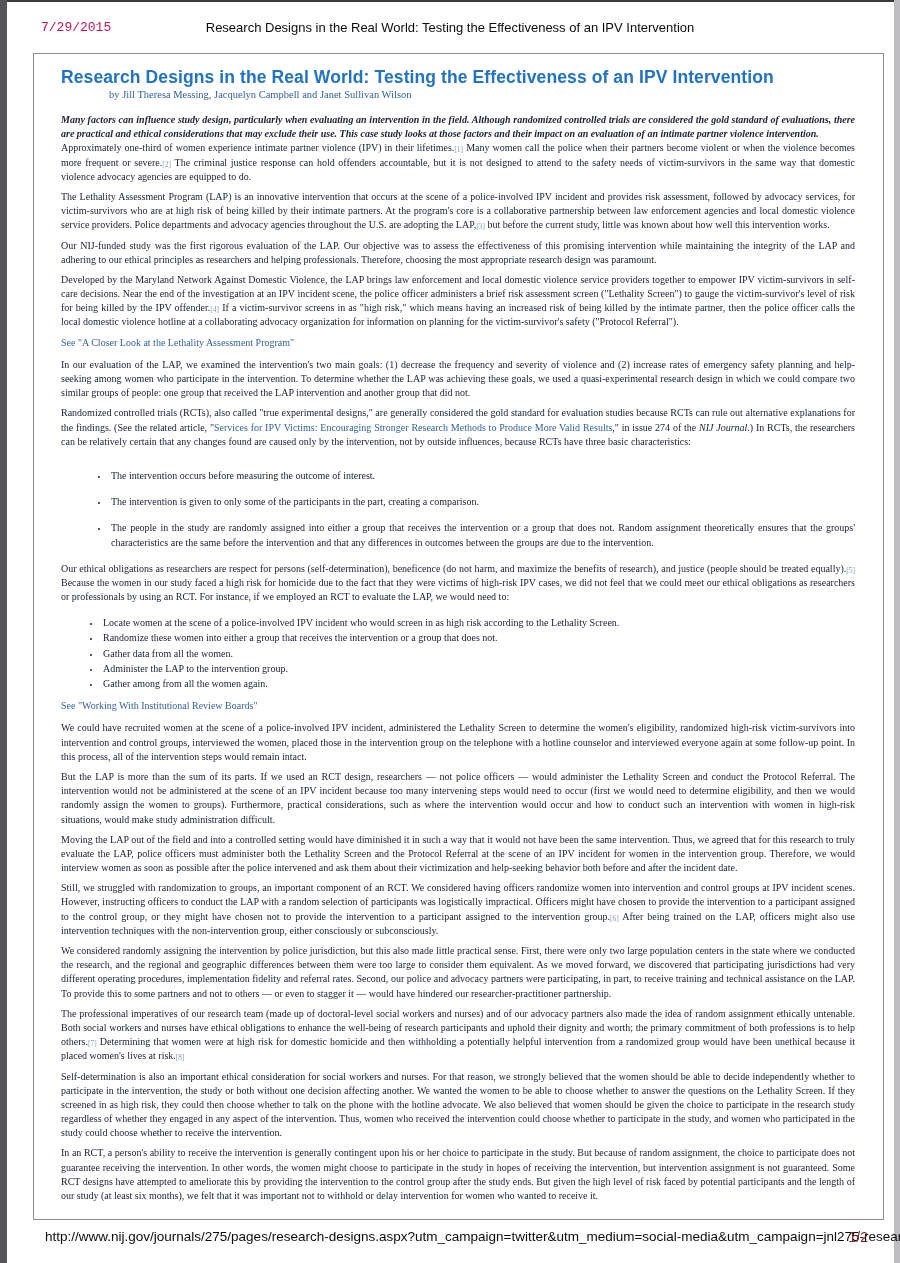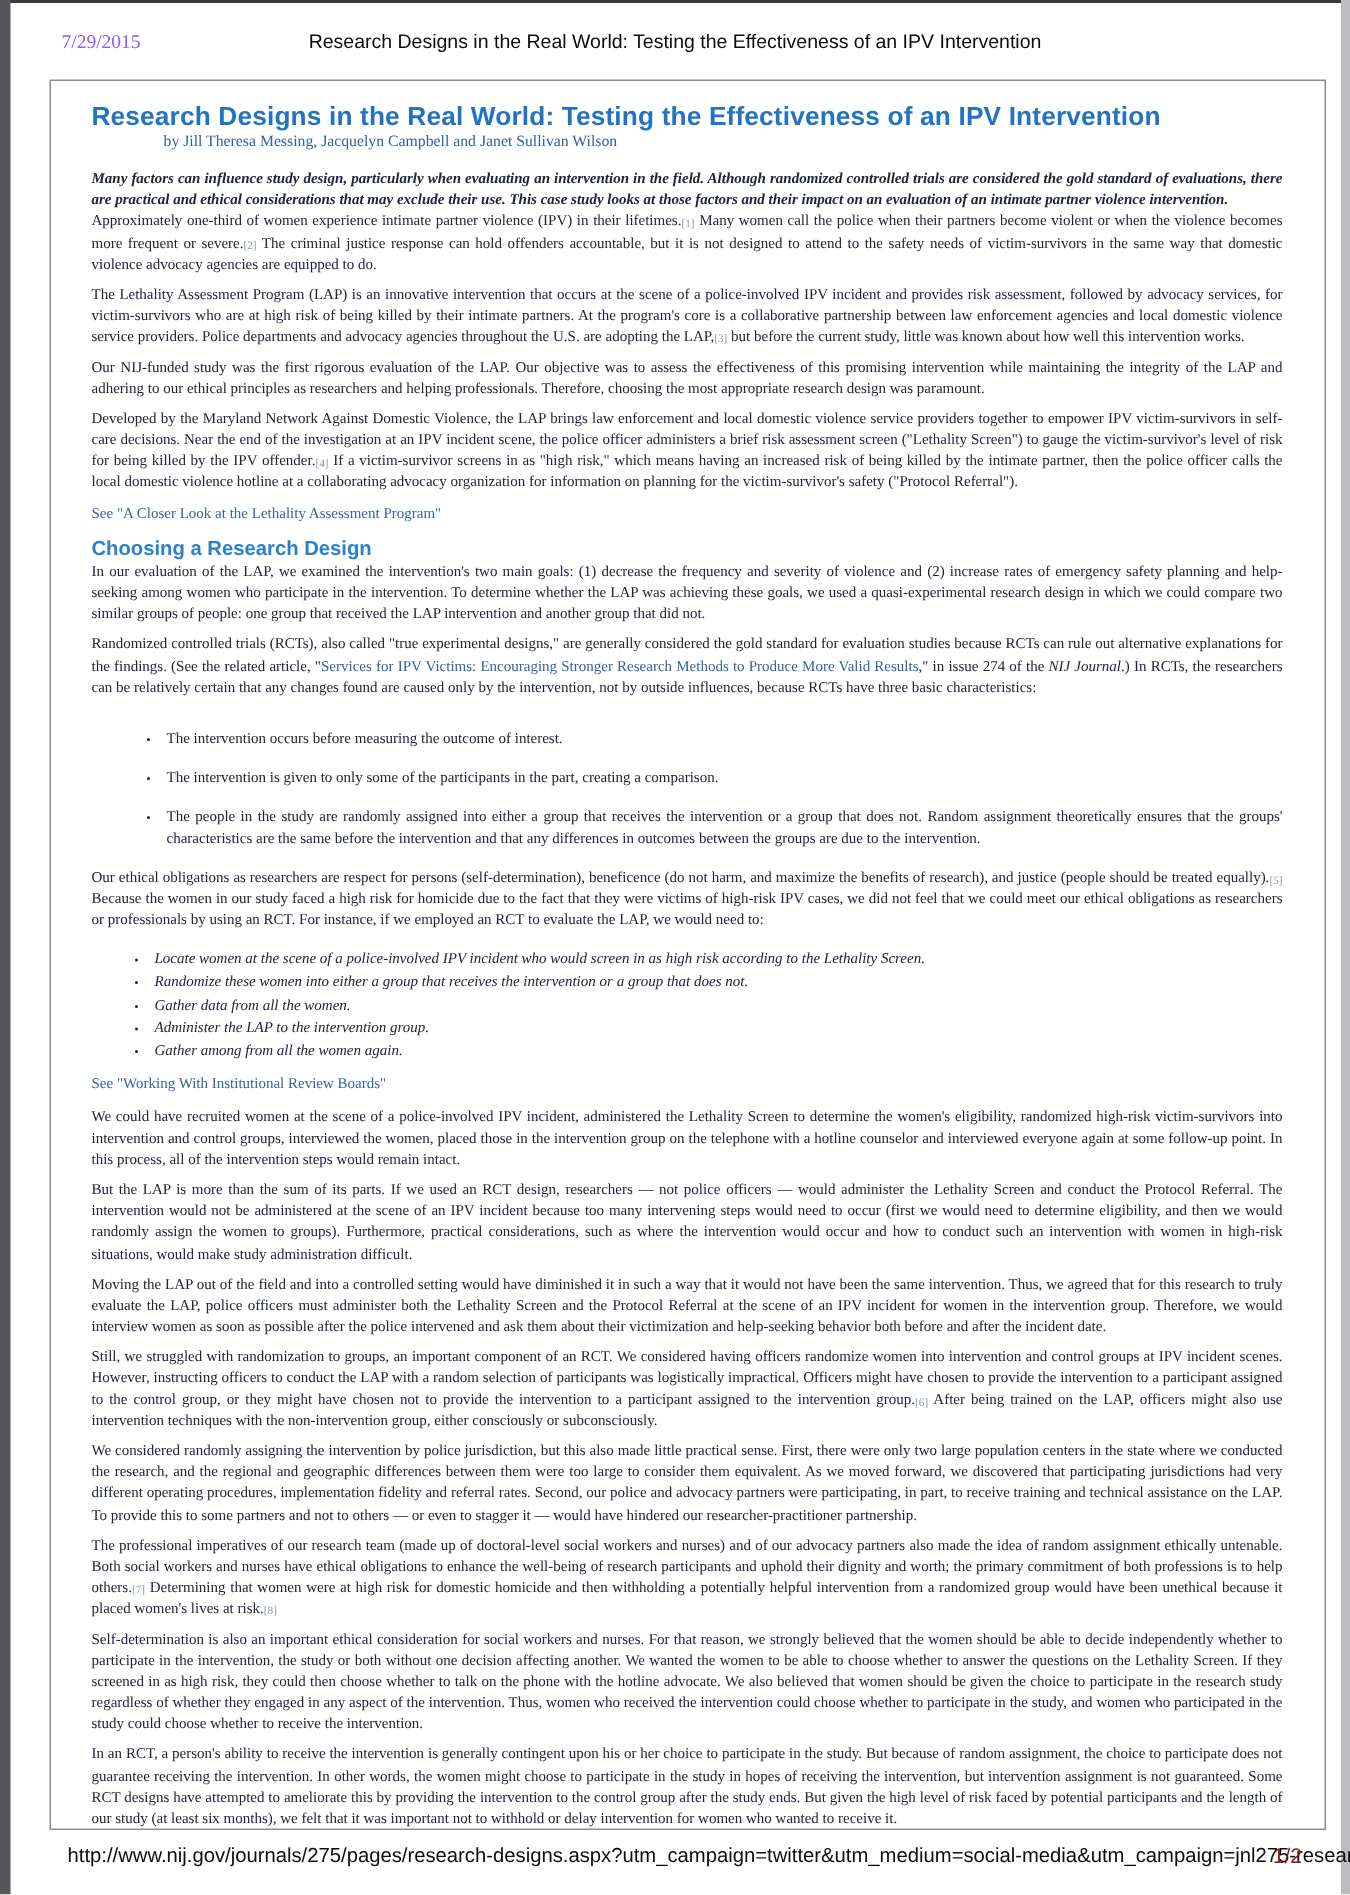--- a/index.html
+++ b/index.html
@@ -6,21 +6,21 @@
   body {
     width:900px; height:1263px; position:relative; background:#ffffff;
     font-family:"Liberation Serif", serif; overflow:hidden;
   }
   .edge-top   { position:absolute; left:0; top:0; width:900px; height:2px; background:#3a3a3f; }
   .edge-left  { position:absolute; left:0; top:0; width:7px; height:1263px; background:#56565a; }
   .edge-right { position:absolute; right:0; top:0; width:6px; height:1263px; background:#bdbdc0; }
 
   .print-header-date {
     position:absolute; left:41px; top:20px;
-    font-family:Liberation Serif, serif; font-size:13px; color:#8b5cf6;
+    font-family:Liberation Mono, monospace; font-size:13px; color:#be185d;
   }
   .print-header-title {
     position:absolute; left:0; right:0; top:20px; text-align:center;
     font-family:"Liberation Sans", sans-serif; font-size:13px; color:#0c0c10;
   }
 
   .article-box {
     position:absolute; left:33px; top:53px; width:851px; height:1167px;
     border:1px solid #8f8f93; box-sizing:border-box;
     padding:13px 28px 0 27px; overflow:hidden; background:#fff;
@@ -46,21 +46,21 @@
   .article-body .italic { font-style:italic; }
 
   .article-body ul { margin:4px 0 8px 0; padding-left:48px; list-style:disc; }
   .article-body ul li {
     font-size:10px; line-height:1.42; color:#20243a; text-align:justify; padding-left:2px;
   }
   .article-body ul li::marker { font-size:8px; }
   .article-body ul.spaced li { margin-bottom:12px; }
   .article-body ul.spaced { margin-top:20px; }
   .article-body ul.tight li { margin-bottom:1px; }
-  .article-body ul.tight { margin-top:12px; padding-left:40px;font-style:italic; }
+  .article-body ul.tight { margin-top:12px; padding-left:40px; }
 
   .print-footer-url {
     position:absolute; left:45px; top:1229px;
     font-family:"Liberation Sans", sans-serif; font-size:13.5px; color:#0c0c10;
     white-space:nowrap;
   }
   .print-footer-page {
     position:absolute; right:32px; top:1229px;
     font-family:"Liberation Sans", sans-serif; font-size:14px; color:#7f1d1d;
   }
@@ -78,21 +78,20 @@
 <div class="article-box">
   <h1 class="article-title">Research Designs in the Real World: Testing the Effectiveness of an IPV Intervention</h1>
   <div class="byline">by Jill Theresa Messing, Jacquelyn Campbell and Janet Sullivan Wilson</div>
   <div class="article-body">
       <p class="lead">Many factors can influence study design, particularly when evaluating an intervention in the field. Although randomized controlled trials are considered the gold standard of evaluations, there are practical and ethical considerations that may exclude their use. This case study looks at those factors and their impact on an evaluation of an intimate partner violence intervention.</p>
       <p>Approximately one-third of women experience intimate partner violence (IPV) in their lifetimes.<span class="ref">[1]</span> Many women call the police when their partners become violent or when the violence becomes more frequent or severe.<span class="ref">[2]</span> The criminal justice response can hold offenders accountable, but it is not designed to attend to the safety needs of victim-survivors in the same way that domestic violence advocacy agencies are equipped to do.</p>
       <p>The Lethality Assessment Program (LAP) is an innovative intervention that occurs at the scene of a police-involved IPV incident and provides risk assessment, followed by advocacy services, for victim-survivors who are at high risk of being killed by their intimate partners. At the program's core is a collaborative partnership between law enforcement agencies and local domestic violence service providers. Police departments and advocacy agencies throughout the U.S. are adopting the LAP,<span class="ref">[3]</span> but before the current study, little was known about how well this intervention works.</p>
       <p>Our NIJ-funded study was the first rigorous evaluation of the LAP. Our objective was to assess the effectiveness of this promising intervention while maintaining the integrity of the LAP and adhering to our ethical principles as researchers and helping professionals. Therefore, choosing the most appropriate research design was paramount.</p>
       <p>Developed by the Maryland Network Against Domestic Violence, the LAP brings law enforcement and local domestic violence service providers together to empower IPV victim-survivors in self-care decisions. Near the end of the investigation at an IPV incident scene, the police officer administers a brief risk assessment screen ("Lethality Screen") to gauge the victim-survivor's level of risk for being killed by the IPV offender.<span class="ref">[4]</span> If a victim-survivor screens in as "high risk," which means having an increased risk of being killed by the intimate partner, then the police officer calls the local domestic violence hotline at a collaborating advocacy organization for information on planning for the victim-survivor's safety ("Protocol Referral").</p>
       <p class="link-line"><a class="link">See "A Closer Look at the Lethality Assessment Program"</a></p>
-      <h2>Choosing a Research Design</h2>
       <p>In our evaluation of the LAP, we examined the intervention's two main goals: (1) decrease the frequency and severity of violence and (2) increase rates of emergency safety planning and help-seeking among women who participate in the intervention. To determine whether the LAP was achieving these goals, we used a quasi-experimental research design in which we could compare two similar groups of people: one group that received the LAP intervention and another group that did not.</p>
       <p>Randomized controlled trials (RCTs), also called "true experimental designs," are generally considered the gold standard for evaluation studies because RCTs can rule out alternative explanations for the findings. (See the related article, "<a class="link">Services for IPV Victims: Encouraging Stronger Research Methods to Produce More Valid Results</a>," in issue 274 of the <span class="italic">NIJ Journal</span>.) In RCTs, the researchers can be relatively certain that any changes found are caused only by the intervention, not by outside influences, because RCTs have three basic characteristics:</p>
       <ul class="spaced">
         <li>The intervention occurs before measuring the outcome of interest.</li>
         <li>The intervention is given to only some of the participants in the part, creating a comparison.</li>
         <li>The people in the study are randomly assigned into either a group that receives the intervention or a group that does not. Random assignment theoretically ensures that the groups' characteristics are the same before the intervention and that any differences in outcomes between the groups are due to the intervention.</li>
       </ul>
       <p>Our ethical obligations as researchers are respect for persons (self-determination), beneficence (do not harm, and maximize the benefits of research), and justice (people should be treated equally).<span class="ref">[5]</span> Because the women in our study faced a high risk for homicide due to the fact that they were victims of high-risk IPV cases, we did not feel that we could meet our ethical obligations as researchers or professionals by using an RCT. For instance, if we employed an RCT to evaluate the LAP, we would need to:</p>
       <ul class="tight">
         <li>Locate women at the scene of a police-involved IPV incident who would screen in as high risk according to the Lethality Screen.</li>

